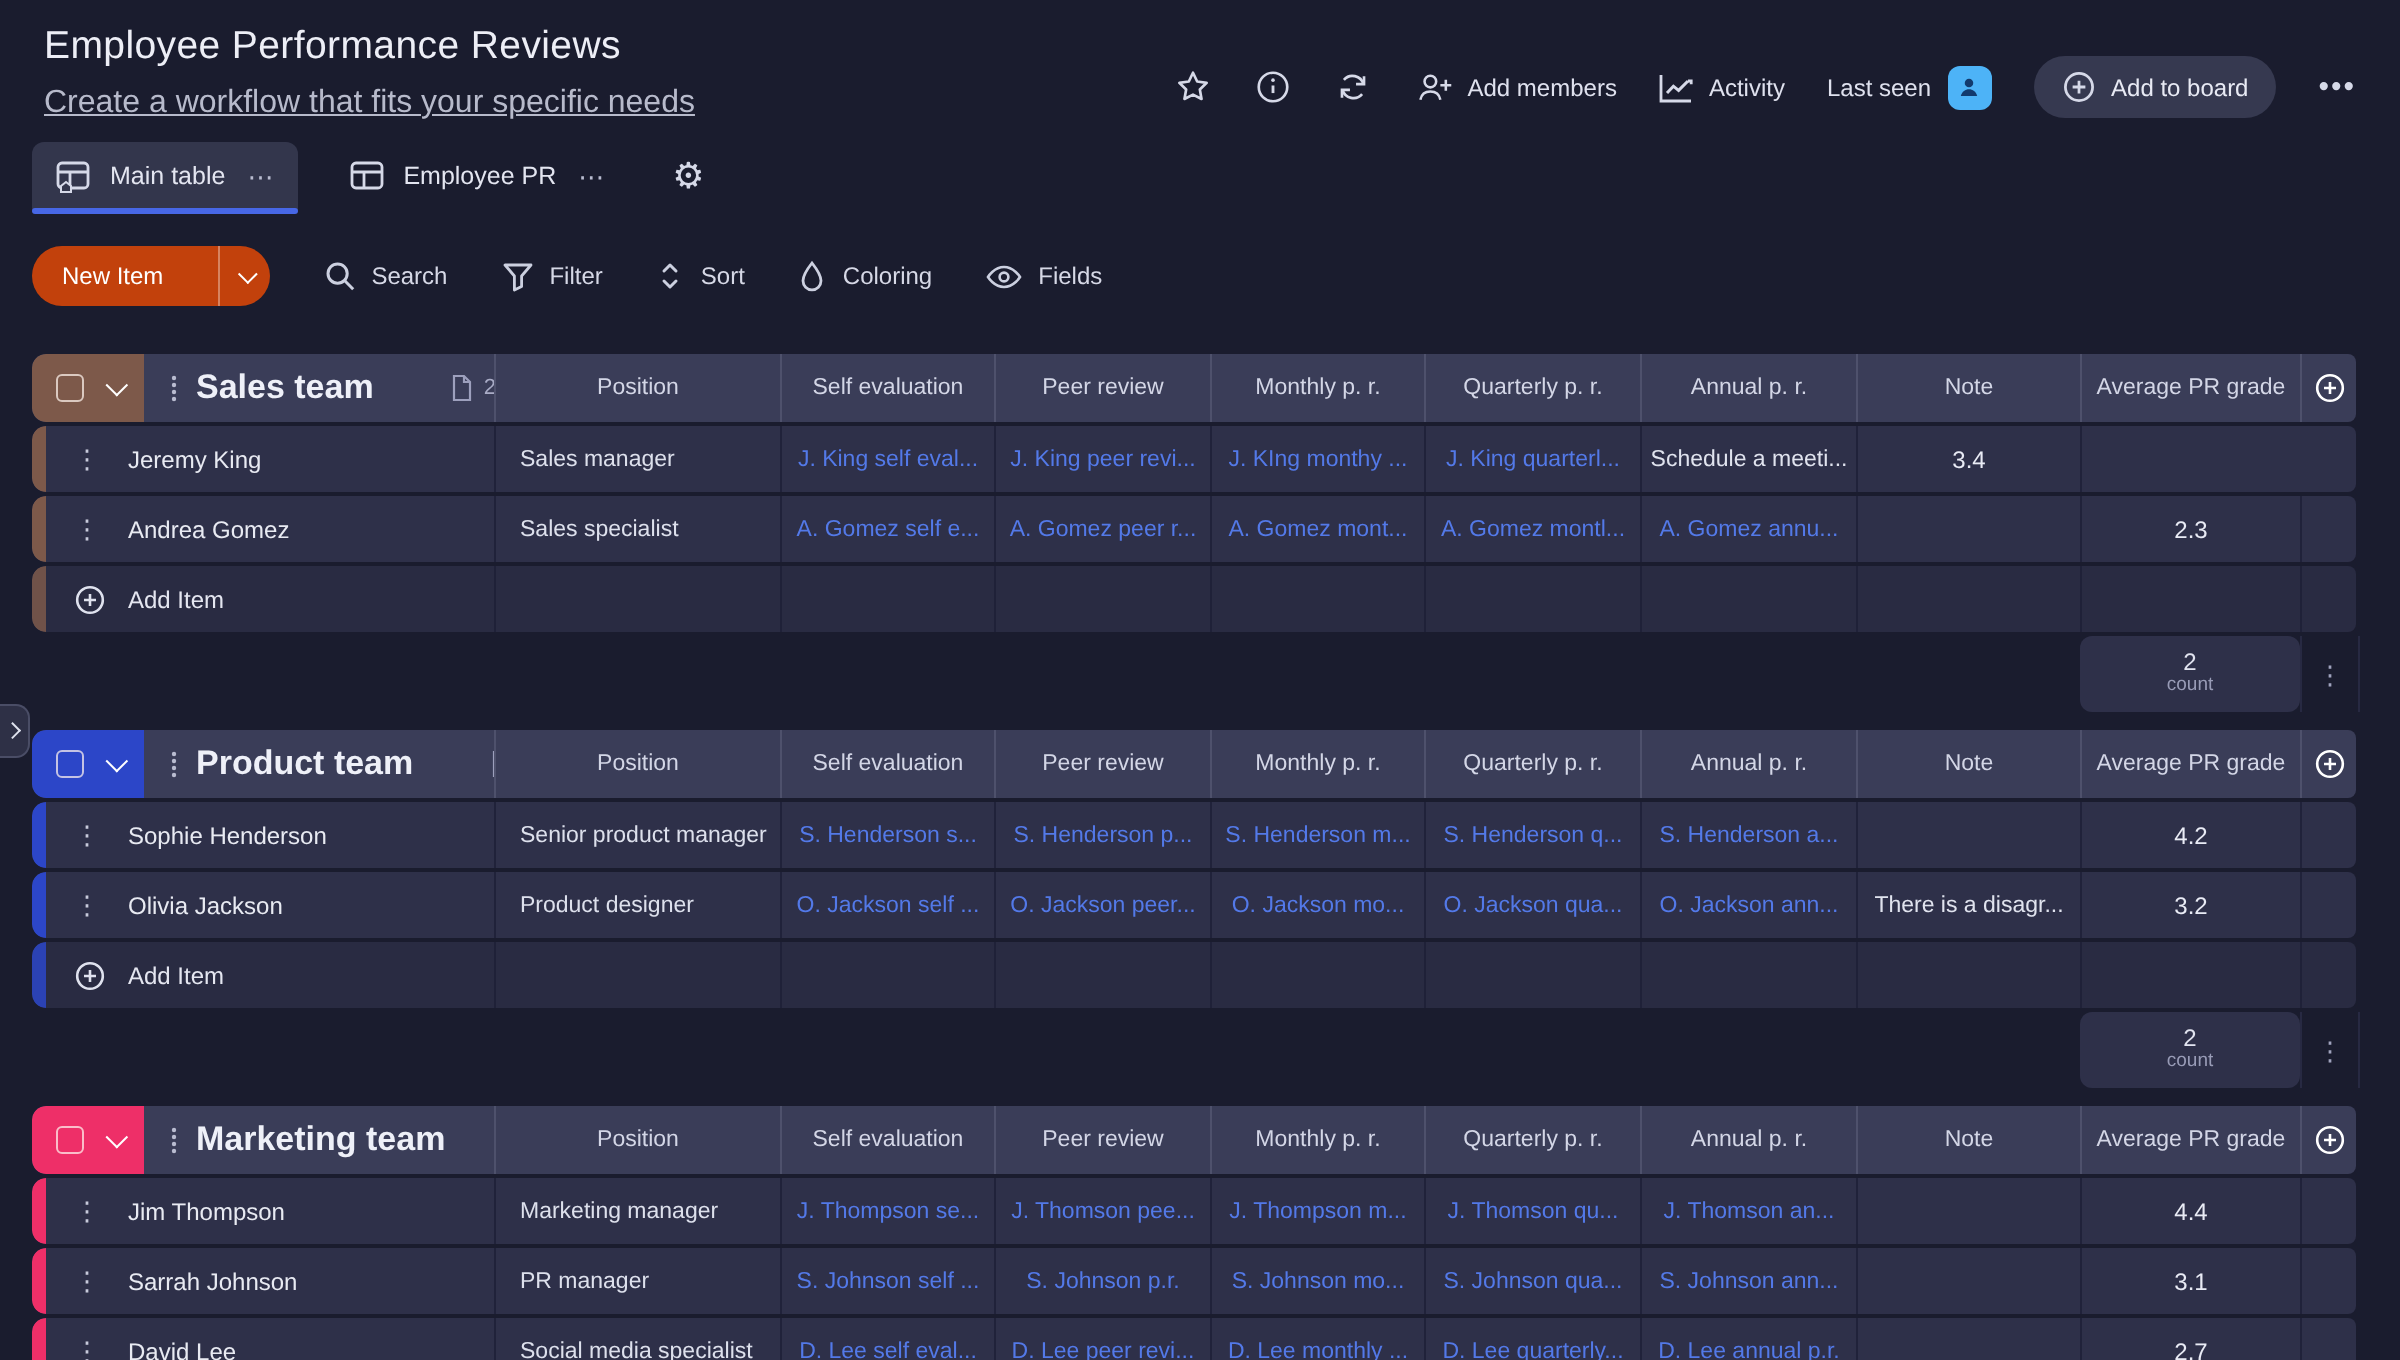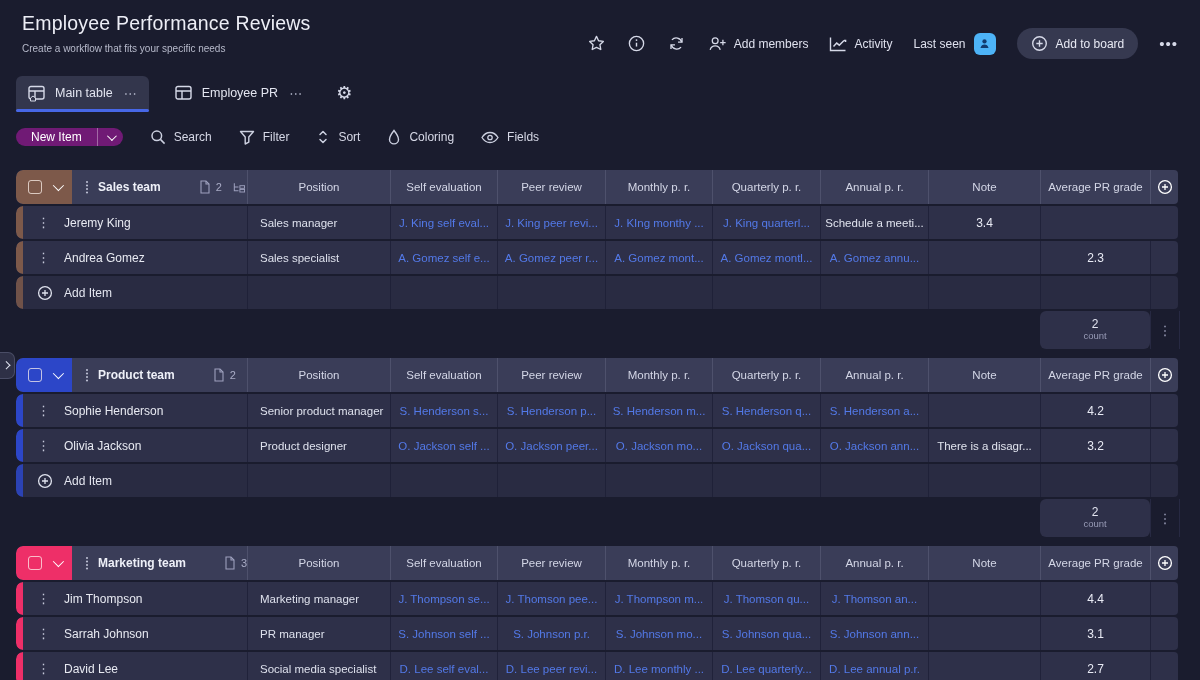--- a/index.html
+++ b/index.html
@@ -1,63 +1,63 @@
 <!DOCTYPE html>
 <html><head>
 <meta charset="utf-8">
 <style>
   html,body{margin:0;padding:0;background:#111;}
   .page{position:relative;width:1200px;height:680px;background:#1a1c2e;overflow:hidden;
         font-family:"Liberation Sans",sans-serif;color:#e6e8f2;}
   
   .topbar{display:flex;justify-content:space-between;align-items:flex-start;padding:12px 22px 0 22px;}
   .tleft h1{margin:0;font-size:19.5px;font-weight:500;color:#edeef6;letter-spacing:.2px;}
-  .tleft p{margin:8px 0 12px;font-size:10px;color:#b7bacb;}
+  .tleft p{margin:8px 0 0;font-size:16px;color:#b7bacb;text-decoration:underline;}
   .tright{display:flex;align-items:center;gap:21px;margin-top:16px;color:#d6d9e8;}
   .ticon{display:flex;align-items:center;cursor:pointer;color:#d6d9e8;}
   .ticon svg{display:block;}
   .tlabeled{display:flex;align-items:center;gap:7px;font-size:12px;color:#dfe1ee;cursor:pointer;}
   .lastseen{display:flex;align-items:center;gap:8px;font-size:12px;color:#dfe1ee;}
   .avatar{width:22px;height:22px;border-radius:6px;display:flex;align-items:center;justify-content:center;}
   .addboard{display:flex;align-items:center;gap:8px;background:#363950;border-radius:16px;height:31px;
             padding:0 14px;font-size:12px;color:#e8eaf4;cursor:pointer;}
   .mdots{font-size:15px;letter-spacing:1px;cursor:pointer;}
   
   .tabbar{display:flex;align-items:center;margin:10px 0 0 16px;gap:14px;}
   .tab{position:relative;display:flex;align-items:center;gap:9px;height:34px;padding:0 12px;
        font-size:12.5px;color:#e3e5f0;cursor:pointer;}
   .tab.active{background:#33364c;border-radius:6px 6px 0 0;align-items:center;}
   .tab.active::after{content:"";position:absolute;left:0;right:0;bottom:-2px;height:3px;
        background:#4767e6;border-radius:2px;}
   .tabdots{color:#b9bcd0;margin-left:2px;font-size:13px;}
   .gearbtn{margin-left:8px;color:#d6d9e8;font-size:18px;cursor:pointer;line-height:1;}
   
   .toolbar{display:flex;align-items:center;margin:18px 0 0 16px;gap:27px;}
-  .newitem{display:flex;height:18px;border-radius:16px;background:#701a75;overflow:hidden;color:#fff;cursor:pointer;}
+  .newitem{display:flex;height:30px;border-radius:16px;background:#c2410c;overflow:hidden;color:#fff;cursor:pointer;gap:12px;}
   .ni-main{display:flex;align-items:center;padding:0 15px;font-size:12px;}
   .ni-arrow{display:flex;align-items:center;justify-content:center;width:25px;border-left:1px solid rgba(255,255,255,.35);}
   .chev-s{width:6px;height:6px;border-right:1.6px solid #fff;border-bottom:1.6px solid #fff;
           transform:rotate(45deg) translateY(-2px);}
   .tool{display:flex;align-items:center;gap:8px;font-size:12px;color:#d6d8e6;cursor:pointer;}
   .tool svg{display:block;color:#ccd0e0;}
   
   #board{margin:24px 0 0 16px;width:1162px;}
   .row{display:grid;grid-template-columns:231px 143px 107px 108px 107px 108px 108px 112px 110px 28px;
        height:33px;margin-bottom:2px;}
   .cell{display:flex;align-items:center;min-width:0;overflow:hidden;white-space:nowrap;}
   .g-header{height:34px;background:#3a3d58;border-radius:7px 4px 4px 7px;overflow:hidden;}
   .g-header .cell + .cell{border-left:1px solid #4e516c;}
   .h-first{display:flex;align-items:center;}
   .gcolor{width:56px;height:100%;background:var(--gc);border-radius:7px 0 0 7px;display:flex;
           align-items:center;justify-content:center;gap:11px;margin-right:13px;cursor:pointer;flex:none;}
   .gcheck{width:12px;height:12px;border:1.5px solid rgba(255,244,238,.72);border-radius:3px;}
   .chevd{width:7px;height:7px;border-right:1.8px solid #fff;border-bottom:1.8px solid #fff;
          transform:rotate(45deg) translateY(-2px);}
   .dragd{color:#b9bcd0;margin-right:9px;display:flex;cursor:grab;}
-  .gname{font-weight:700;font-size:12px;color:#eef0f8;margin-right:28px;}
+  .gname{font-weight:700;font-size:17px;color:#eef0f8;margin-right:28px;}
   .gic{color:#9da0bd;display:flex;margin:0 5px 0 10px;}
   .gct{font-size:11px;color:#a9acc6;}
   .colhead{justify-content:center;font-size:11.5px;color:#d3d6e6;cursor:pointer;}
   .plus-cell{justify-content:center;color:#fff;cursor:pointer;}
   .item{background:#2e3049;border-radius:7px 4px 4px 7px;overflow:hidden;position:relative;}
   .item .cell + .cell{border-left:1px solid #20223a;}
   .bar{position:absolute;left:0;top:0;bottom:0;width:7px;background:var(--gc);border-radius:7px 0 0 7px;}
   .first{padding-left:21px;}
   .rmenu{color:#c7cadb;font-size:13px;margin-right:14px;cursor:pointer;}
   .iname{font-size:12px;color:#e8eaf2;cursor:pointer;}

